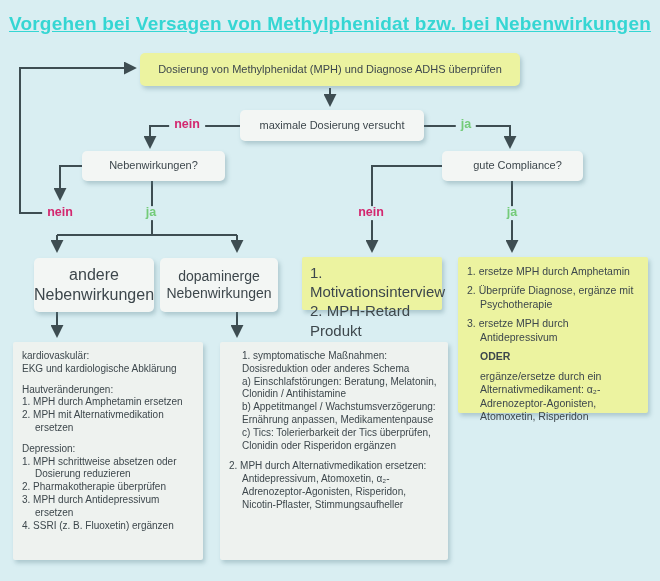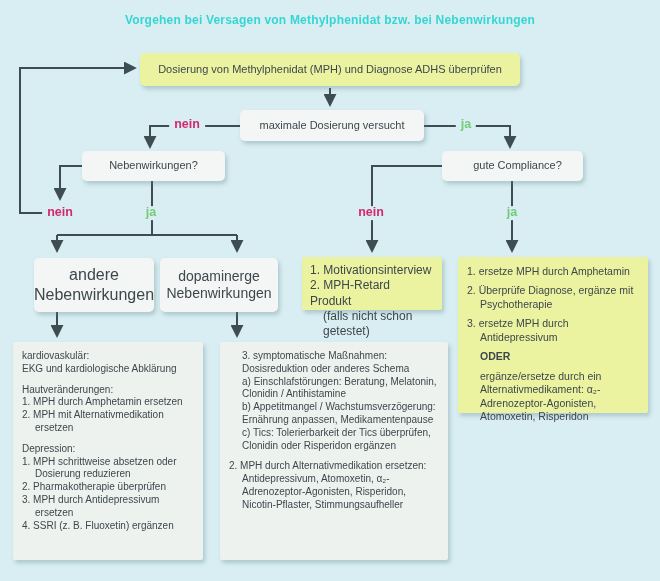--- a/index.html
+++ b/index.html
@@ -4,21 +4,21 @@
 <style>
   :root{
     --background:#d9eef2; --title:#35d6d3; --yellow-box:#ecf3a0; --white-box:#f3f6f4;
     --gray-box:#eef2ef; --text:#3d474c; --line:#3e4d52; --nein:#d3276f; --ja:#74cb79;
   }
   *{box-sizing:border-box; margin:0; padding:0;}
   body{font-family:"Liberation Sans","DejaVu Sans",sans-serif; background:#fff;}
   #canvas{position:relative; width:660px; height:581px; background:var(--background); overflow:hidden;}
   #wires{position:absolute; inset:0; z-index:1; pointer-events:none;}
   .title{position:absolute; left:0; top:13px; width:100%; text-align:center; z-index:2;
-         color:var(--title); font-size:12px; font-weight:bold; letter-spacing:.2px;}
+         color:var(--title); font-size:19px; font-weight:bold; letter-spacing:.2px;text-decoration:underline;}
   .node{position:absolute; z-index:2; background:var(--white-box); border-radius:5px;
         box-shadow:2px 3px 4px rgba(90,130,140,.35);
         display:flex; align-items:center; justify-content:center; text-align:center;
         color:var(--text); font-size:11px; line-height:1.25; padding:3px 6px;}
   .yellow{background:var(--yellow-box);}
   .textbox{position:absolute; z-index:2; border-radius:2px; box-shadow:2px 3px 4px rgba(90,130,140,.35);
            color:var(--text); font-size:10px; line-height:1.28; text-align:left;
            display:block; padding:8px 9px;}
   .branch{position:absolute; z-index:3; transform:translate(-50%,-50%); background:var(--background);
           padding:0 5px; font-size:12.5px; font-weight:bold; line-height:1.1;}
@@ -84,21 +84,21 @@
     <span>dopaminerge Nebenwirkungen</span>
   </div>
 
   <div class="branch nein" style="left:187px; top:125px;">nein</div>
   <div class="branch ja" style="left:466px; top:125px;">ja</div>
   <div class="branch nein" style="left:60px;  top:213px;">nein</div>
   <div class="branch ja" style="left:151px; top:213px;">ja</div>
   <div class="branch nein" style="left:371px; top:213px;">nein</div>
   <div class="branch ja" style="left:512px; top:213px;">ja</div>
 
-  <div class="textbox yellow" style="left:302px; top:257px; width:140px; height:53px; padding:6px 8px; font-size:12px;">
+  <div class="textbox yellow" style="left:302px; top:257px; width:140px; height:53px; padding:6px 8px; font-size:15px;">
     <div>1. Motivationsinterview</div>
     <div>2. MPH-Retard Produkt</div>
     <div class="ind">(falls nicht schon getestet)</div>
   </div>
 
   <div class="textbox yellow" style="left:458px; top:257px; width:190px; height:156px; font-size:10.5px;">
     <div class="hang">1. ersetze MPH durch Amphetamin</div>
     <div class="hang mt">2. Überprüfe Diagnose, ergänze mit Psychotherapie</div>
     <div class="hang mt">3. ersetze MPH durch Antidepressivum</div>
     <div class="ind mt bold">ODER</div>
@@ -113,21 +113,21 @@
     <div class="hang">2. MPH mit Alternativmedikation ersetzen</div>
     <div class="u sect">Depression:</div>
     <div class="hang">1. MPH schrittweise absetzen oder Dosierung reduzieren</div>
     <div class="hang">2. Pharmakotherapie überprüfen</div>
     <div class="hang">3. MPH durch Antidepressivum ersetzen</div>
     <div class="hang">4. SSRI (z. B. Fluoxetin) ergänzen</div>
   </div>
 
   <div class="textbox" style="left:220px; top:342px; width:228px; height:218px; background:var(--gray-box);">
     <div class="ind">
-      <div class="hang">3. symptomatische Maßnahmen:</div>
+      <div class="hang">1. symptomatische Maßnahmen:</div>
       <div>Dosisreduktion oder anderes Schema</div>
       <div>
         <span>a) </span><span class="u">Einschlafstörungen:</span><span> Beratung, Melatonin, Clonidin / Antihistamine</span>
       </div>
       <div>
         <span>b) </span><span class="u">Appetitmangel / Wachstumsverzögerung:</span><span> Ernährung anpassen, Medikamentenpause</span>
       </div>
       <div>
         <span>c) </span><span class="u">Tics:</span><span> Tolerierbarkeit der Tics überprüfen, Clonidin oder Risperidon ergänzen</span>
       </div>

